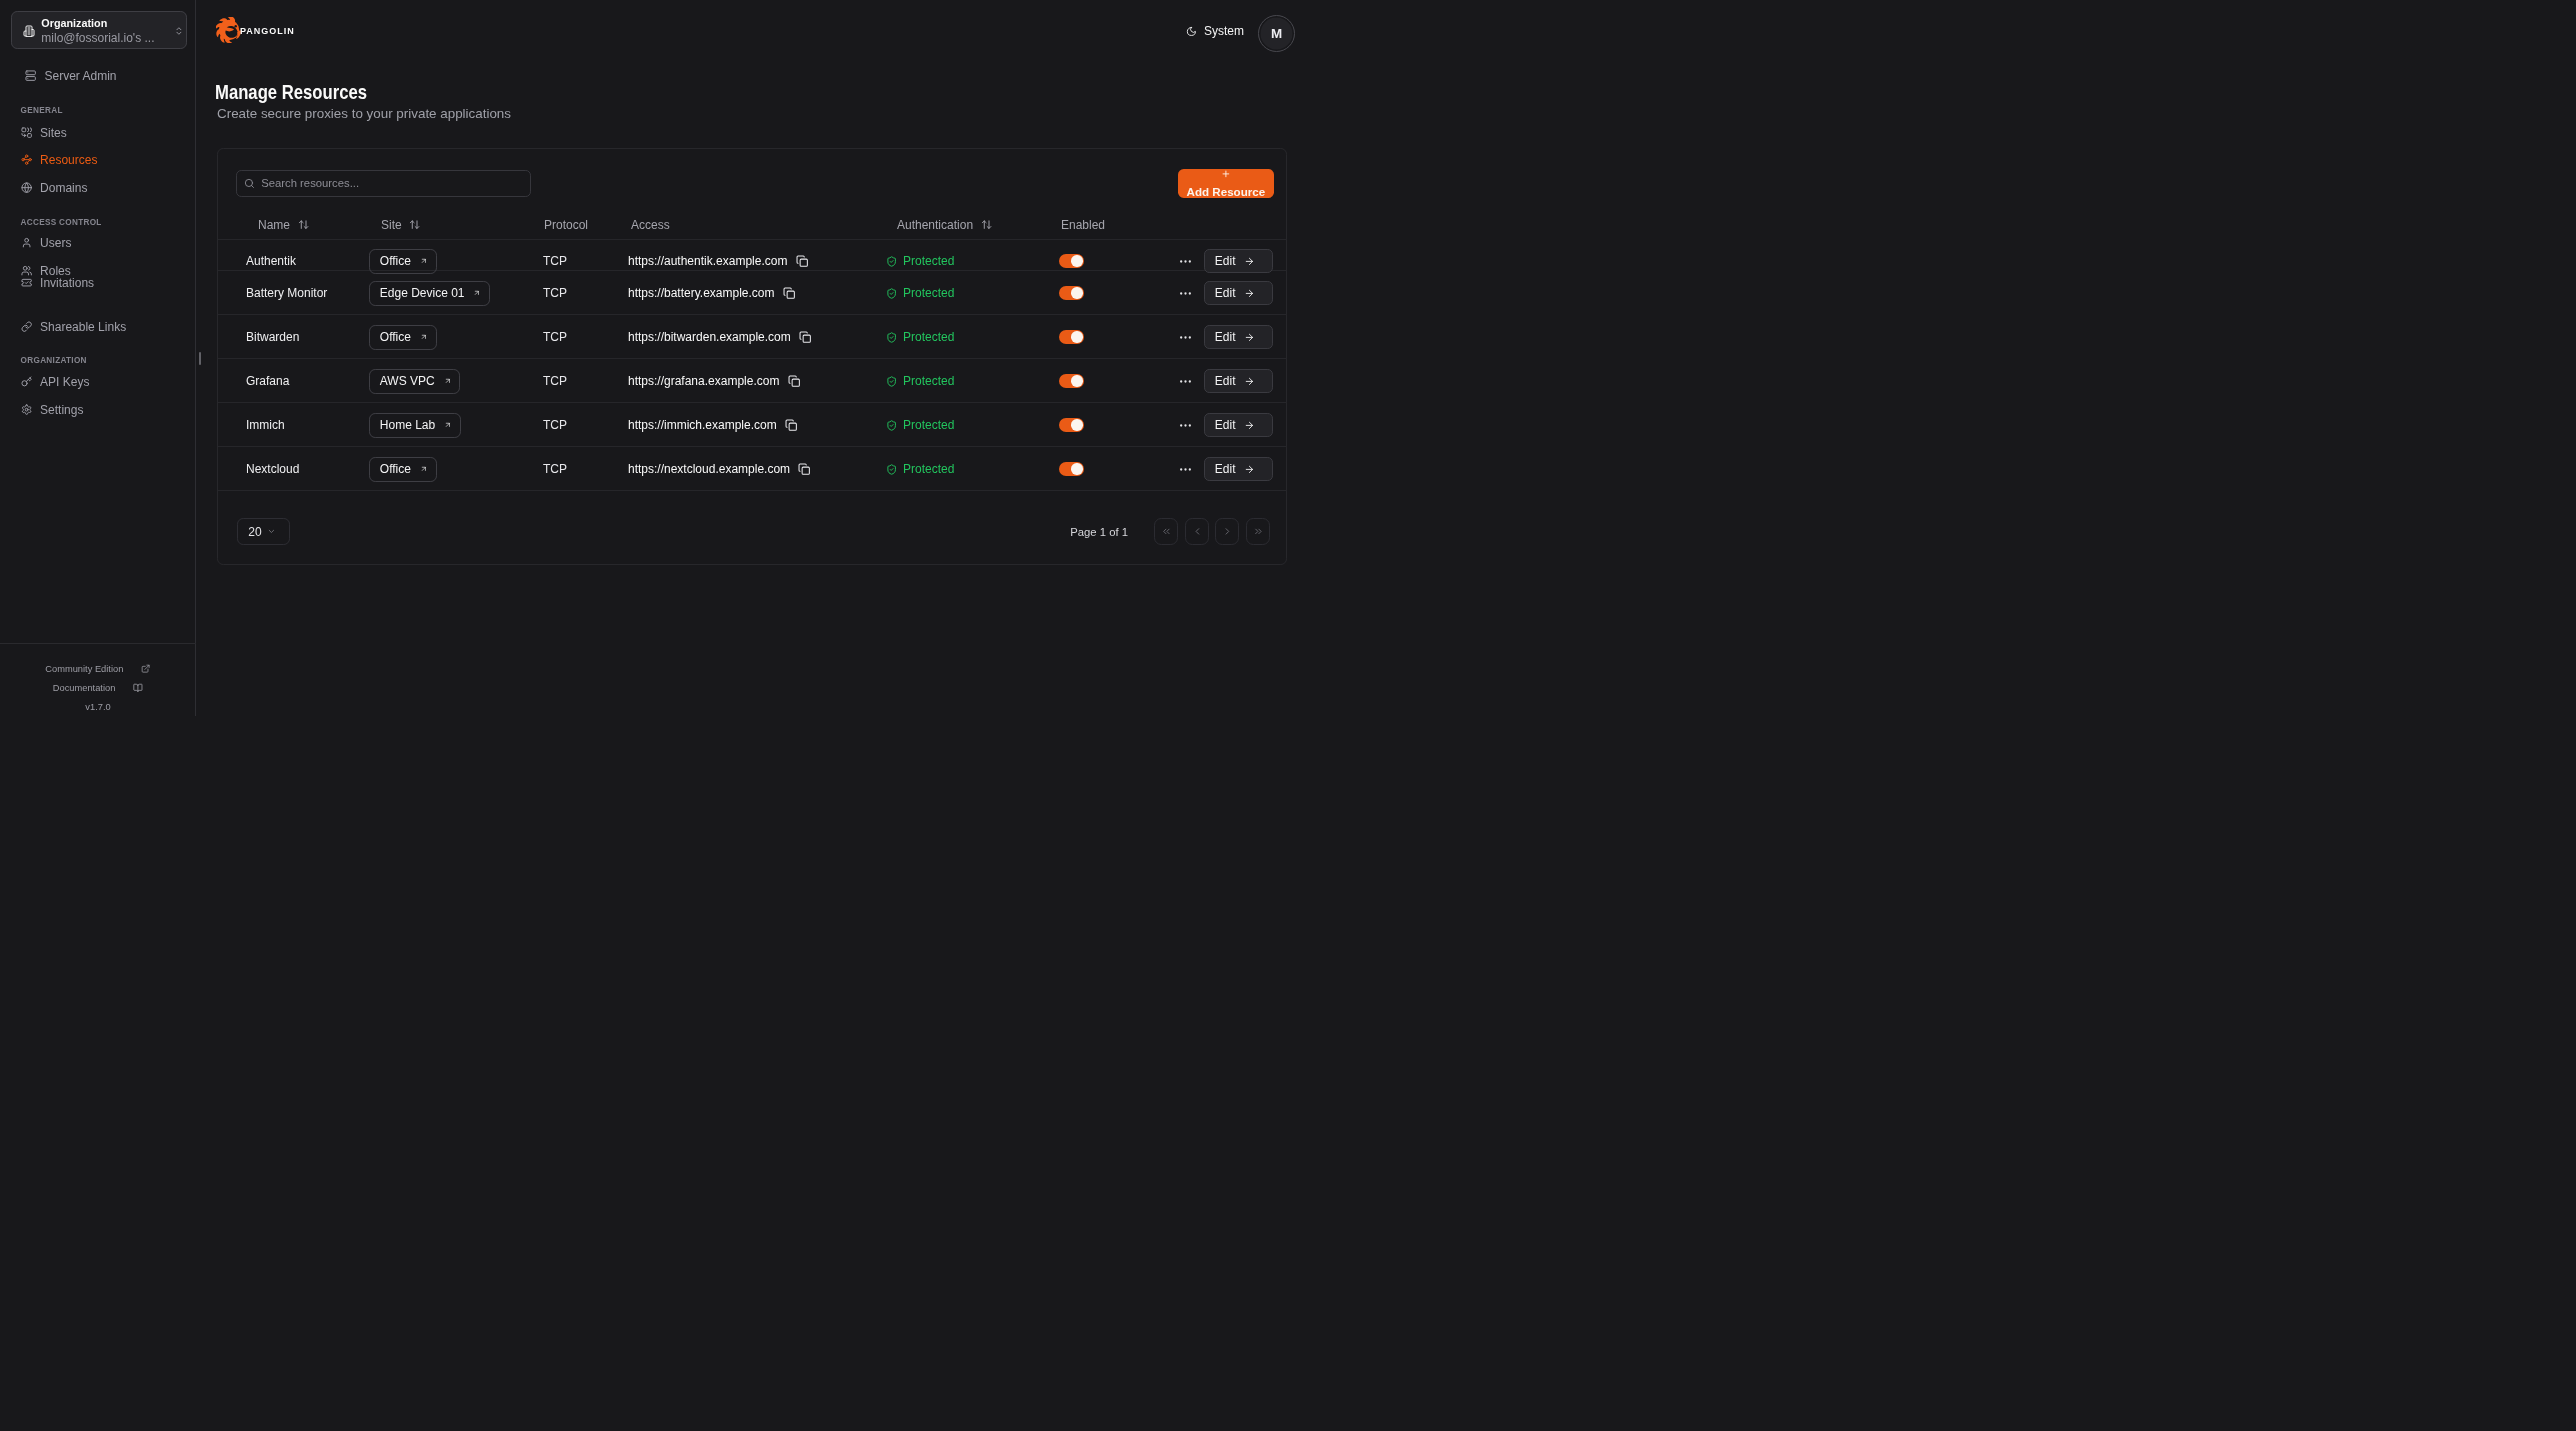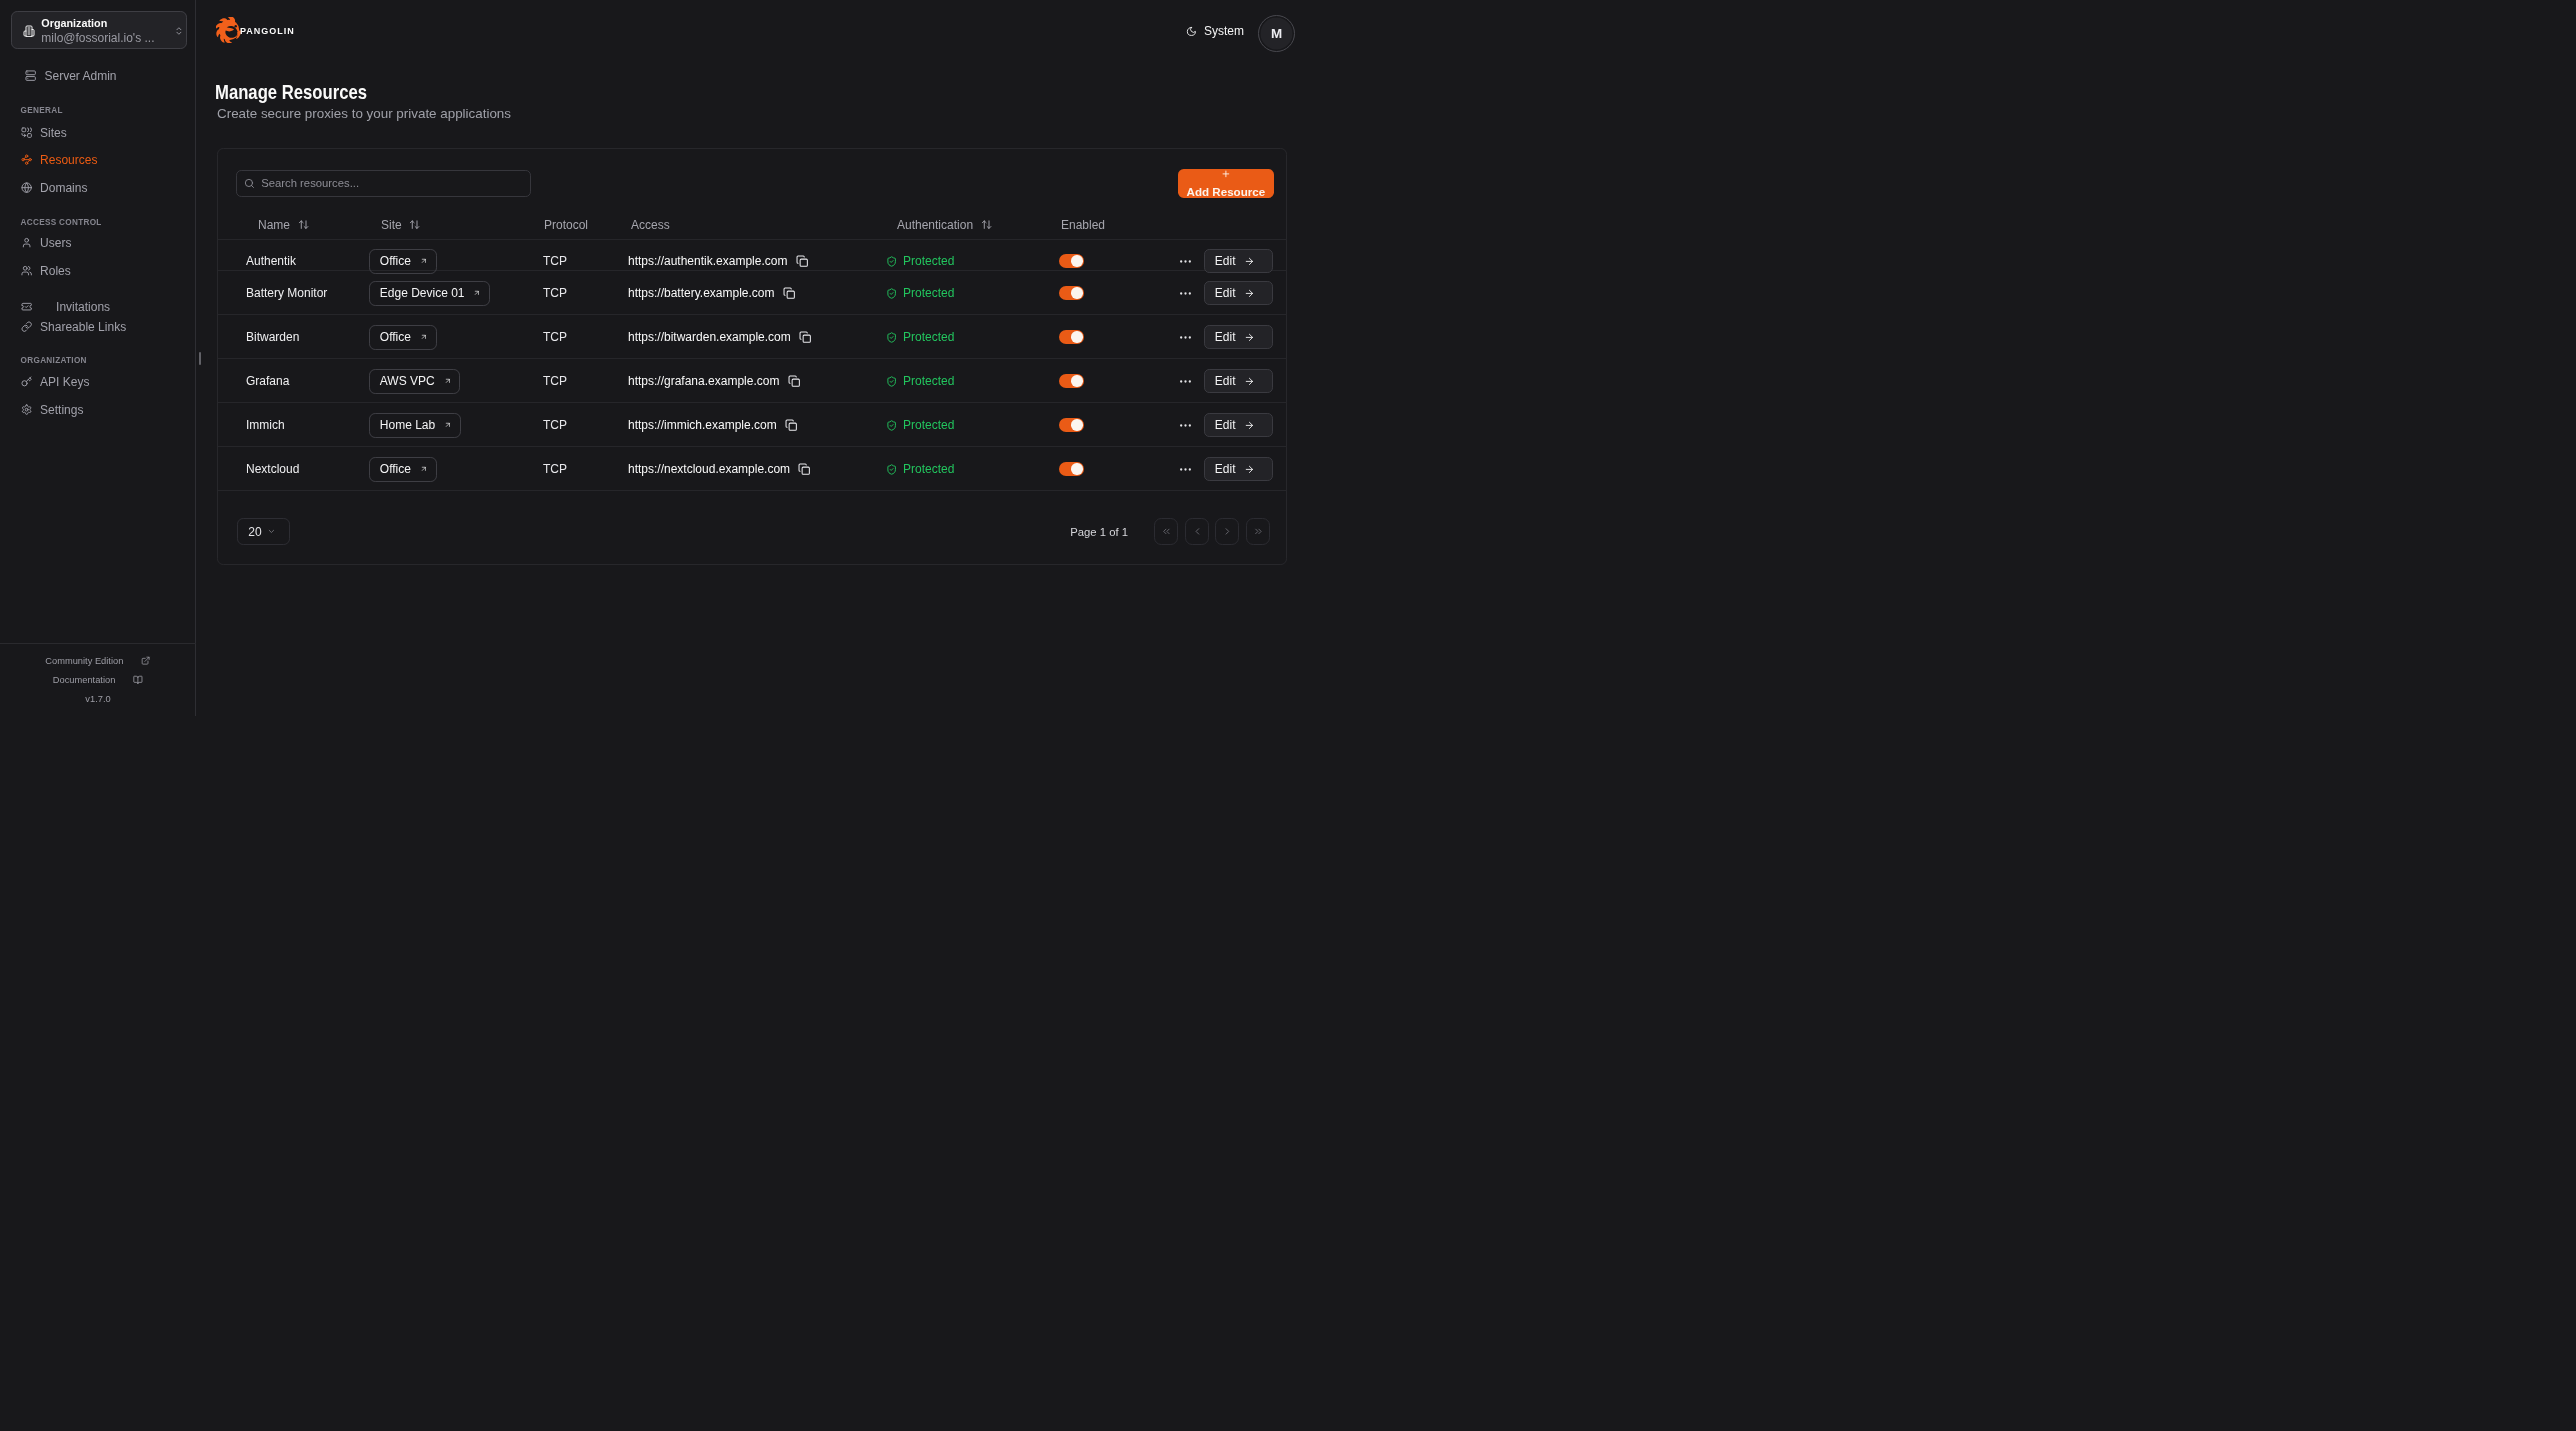--- a/index.html
+++ b/index.html
@@ -17,21 +17,21 @@
   .org-chevrons { position:absolute; right:2.6px; top:13px; color:#a6a6ae; }
 
   .rail-handle { position:absolute; left:199px; top:352px; width:2.1px; height:13px; border-radius:1px; background:#616167; }
 
   .nav-item { position:absolute; left:0; width:196px; height:23px; display:flex; align-items:center; padding-left:20.6px; color:#a2a2ab; font-size:12px; cursor:pointer; }
   .nav-item svg { margin-right:8.2px; flex:none; }
   .nav-item.active { color:#ec5b13; }
   .nav-label { position:absolute; left:20.6px; font-size:8.2px; font-weight:700; letter-spacing:0.3px; color:#85858e; }
 
   .side-sep { position:absolute; left:0; top:643px; width:196px; height:0.5px; background:#2a2a2e; }
-  .side-foot { position:absolute; width:196px; display:flex; align-items:center; justify-content:center; gap:18px; color:#9d9da5; font-size:9.3px; cursor:pointer; }
+  .side-foot { position:absolute; width:196px; display:flex; align-items:center; justify-content:center; gap:18px; color:#9d9da5; font-size:9.3px; cursor:pointer;margin-top:8px; }
   .side-foot svg { color:#9d9da5; }
 
   
   .logo-mark { position:absolute; left:216px; top:17px; }
   .brand { position:absolute; left:240px; top:26px; font-size:9px; font-weight:700; letter-spacing:1px; color:#fafafa; }
   .theme-btn { position:absolute; left:1186px; top:19.6px; height:23px; display:flex; align-items:center; gap:7.2px; color:#f4f4f5; font-size:12px; cursor:pointer; }
   .avatar { position:absolute; left:1258px; top:15px; width:37px; height:37px; border-radius:50%; background:#232327; border:0.5px solid #47474d; box-shadow:0 0 0 1.5px #18181b inset; display:flex; align-items:center; justify-content:center; font-size:13.4px; font-weight:700; color:#ececf0; cursor:pointer; }
 
   
   .page-title { position:absolute; left:215px; top:80px; font-size:20.6px; font-weight:700; color:#fafafa; transform:scaleX(0.81); transform-origin:left center; white-space:nowrap; }
@@ -166,21 +166,21 @@
     </div>
     <div class="nav-item" style="top:259px;">
       <svg width="11.3" height="11.3" viewBox="0 0 24 24" fill="none" stroke="currentColor" stroke-width="2" stroke-linecap="round" stroke-linejoin="round">
           <path d="M16 21v-2a4 4 0 0 0-4-4H6a4 4 0 0 0-4 4v2"></path>
           <circle cx="9" cy="7" r="4"></circle>
           <path d="M22 21v-2a4 4 0 0 0-3-3.87"></path>
           <path d="M16 3.13a4 4 0 0 1 0 7.75"></path>
         </svg>
       <span>Roles</span>
     </div>
-    <div class="nav-item" style="top:295px;gap:16px;">
+    <div class="nav-item" style="top:271px;">
       <svg width="11.3" height="11.3" viewBox="0 0 24 24" fill="none" stroke="currentColor" stroke-width="2" stroke-linecap="round" stroke-linejoin="round">
           <path d="M2 9a3 3 0 0 1 0 6v2a2 2 0 0 0 2 2h16a2 2 0 0 0 2-2v-2a3 3 0 0 1 0-6V7a2 2 0 0 0-2-2H4a2 2 0 0 0-2 2Z"></path>
           <path d="m9 12 2 2 4-4"></path>
         </svg>
       <span>Invitations</span>
     </div>
     <div class="nav-item" style="top:315px;">
       <svg width="11.3" height="11.3" viewBox="0 0 24 24" fill="none" stroke="currentColor" stroke-width="2" stroke-linecap="round" stroke-linejoin="round">
           <path d="M10 13a5 5 0 0 0 7.54.54l3-3a5 5 0 0 0-7.07-7.07l-1.72 1.71"></path>
           <path d="M14 11a5 5 0 0 0-7.54-.54l-3 3a5 5 0 0 0 7.07 7.07l1.71-1.71"></path>

